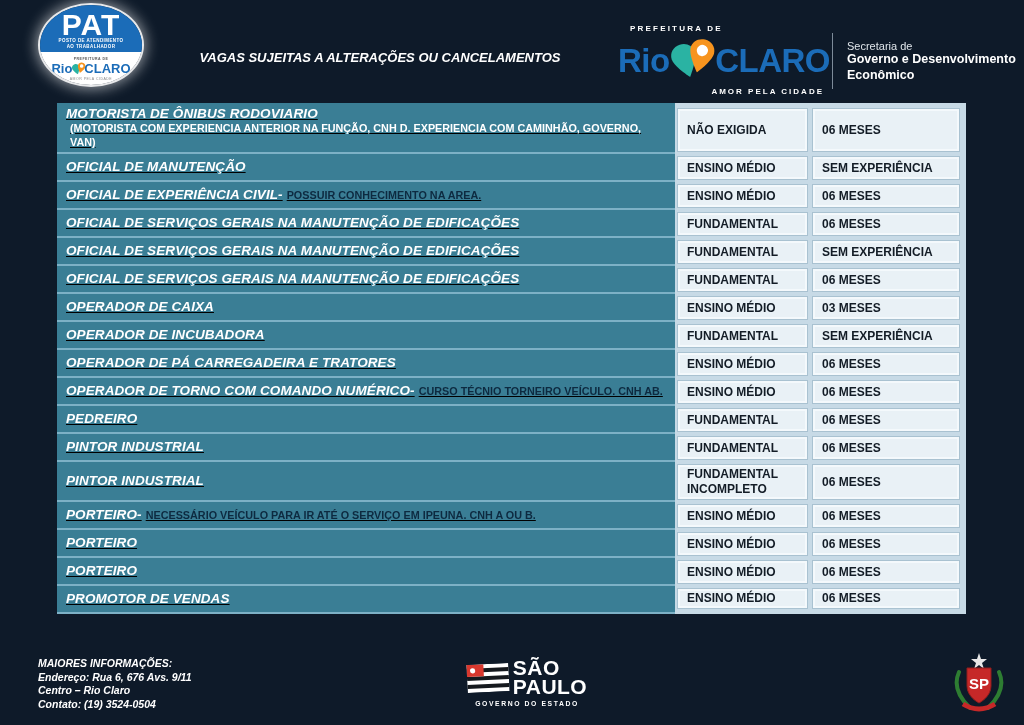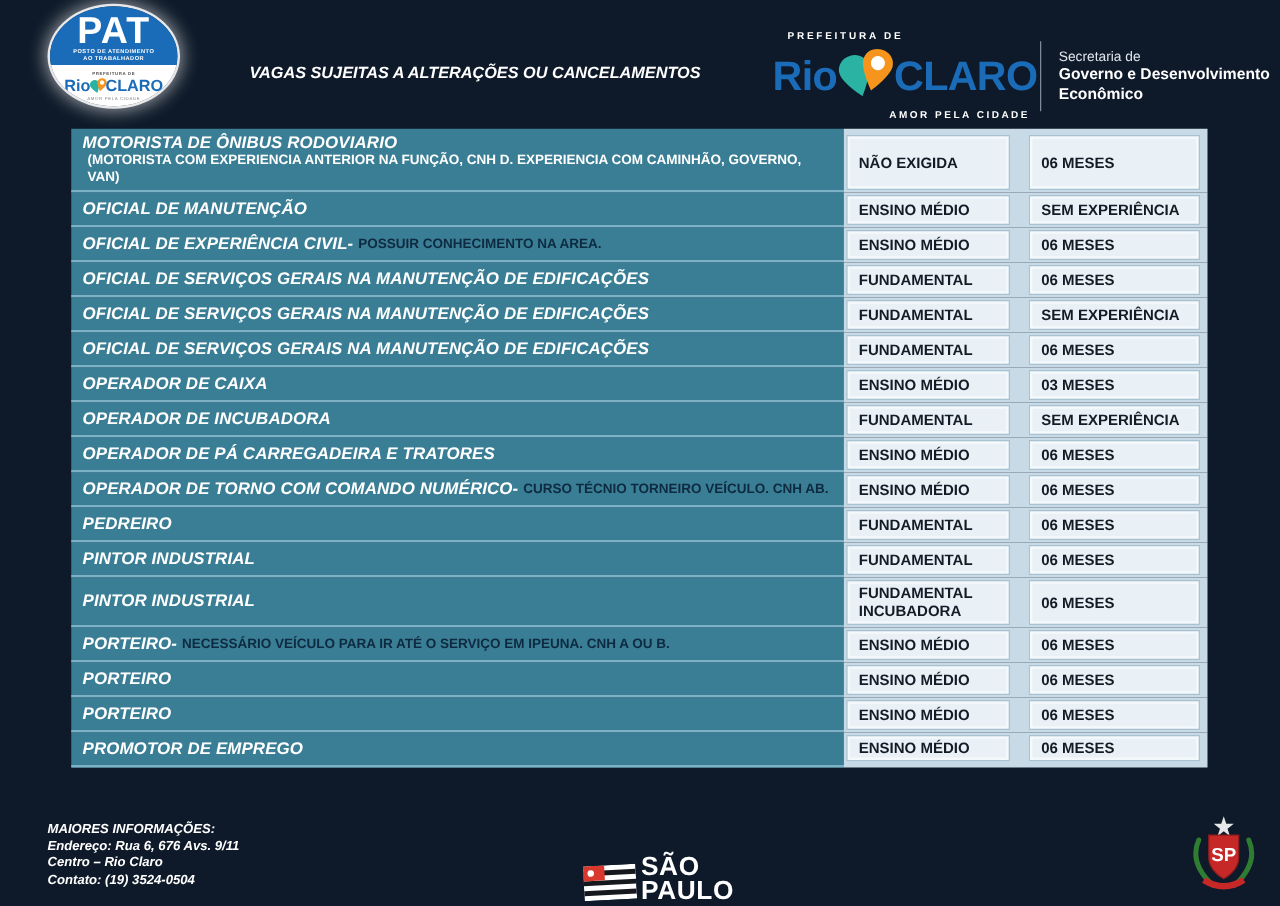--- a/index.html
+++ b/index.html
@@ -36,45 +36,45 @@
   .secretaria{position:absolute;left:847px;top:40px;color:#fff;}
   .sec-l1{font-size:11px;font-weight:normal;color:#dfe5ea;}
   .sec-l2,.sec-l3{font-size:12.5px;font-weight:bold;line-height:1.25;}
   
   .table{position:absolute;left:57px;top:103px;width:909px;display:flex;flex-direction:column;}
   .trow{display:flex;align-items:stretch;}
   .cell-job{
     flex:0 0 618px;box-sizing:border-box;background:var(--row-teal,#3a7e95);
     border-bottom:2px solid var(--row-separator,#7db1c6);
     min-height:28px;display:flex;align-items:center;flex-wrap:wrap;
-    padding:3px 8px 3px 9px;row-gap:0;
+    padding:3px 8px 3px 9px;row-gap:0;text-decoration:underline;
   }
   .jtitle{color:#fff;font-weight:bold;font-style:italic;font-size:13.5px;line-height:1.22;letter-spacing:.1px;}
   .jnote{font-weight:bold;font-size:10.8px;line-height:1.25;margin-left:4px;}
   .jnote.light{color:#fff;}
   .jnote.dark{color:var(--note-dark,#0d2a40);}
   .rblock{
     flex:1;box-sizing:border-box;background:var(--right-block-bg,#c7dae6);
-    display:flex;gap:15px;padding:2px 6px 2px 2px;
+    display:flex;gap:4px;padding:2px 6px 2px 2px;
   }
   .trow:first-child .rblock{padding-top:5px;}
   .trow:last-child .rblock{padding-bottom:5px;}
   .mini-cell{
     box-sizing:border-box;background:var(--cell-bg,#e9f1f6);
     border:1px solid var(--cell-border,#a9c2d1);
     box-shadow:inset 0 0 0 2px #f4f9fc;
     display:flex;align-items:center;padding:2px 4px 2px 9px;
     color:var(--cell-text,#131c26);font-weight:bold;font-size:12px;line-height:1.25;
   }
   .cell-edu{flex:0 0 131px;}
   .cell-exp{flex:1;}
   
   .footer-info{position:absolute;left:38px;top:657px;color:#fff;font-style:italic;font-weight:bold;font-size:10.5px;line-height:13.5px;}
   .sp-logo{position:absolute;left:452px;top:658px;width:150px;display:flex;flex-direction:column;align-items:center;}
-  .sp-row{display:flex;align-items:center;gap:4px;margin-top:26px;}
+  .sp-row{display:flex;align-items:flex-start;gap:4px;}
   .sp-flag{margin-top:6px;}
   .sp-text{display:flex;flex-direction:column;align-items:flex-start;}
   .sp-l1,.sp-l2{color:#fff;font-weight:bold;font-size:21px;line-height:.92;letter-spacing:.5px;}
   .sp-l3{color:#fff;font-size:6.8px;letter-spacing:1.6px;font-weight:bold;margin-top:3px;align-self:center;}
   .coat{position:absolute;left:950px;top:652px;}
 </style>
 </head>
 <body>
 
 <div class="page">
@@ -240,21 +240,21 @@
         <div class="rblock">
           <div class="mini-cell cell-edu">FUNDAMENTAL</div>
           <div class="mini-cell cell-exp">06 MESES</div>
         </div>
       </div>
       <div class="trow">
         <div class="cell-job">
           <span class="jtitle">PINTOR INDUSTRIAL</span>
         </div>
         <div class="rblock">
-          <div class="mini-cell cell-edu">FUNDAMENTAL INCUBADORA</div>
+          <div class="mini-cell cell-edu">FUNDAMENTAL INCOMPLETO</div>
           <div class="mini-cell cell-exp">06 MESES</div>
         </div>
       </div>
       <div class="trow">
         <div class="cell-job">
           <span class="jtitle">PORTEIRO-</span>
           <span class="jnote dark">NECESSÁRIO VEÍCULO PARA IR ATÉ O SERVIÇO EM IPEUNA. CNH A OU B.</span>
         </div>
         <div class="rblock">
           <div class="mini-cell cell-edu">ENSINO MÉDIO</div>
@@ -274,21 +274,21 @@
         <div class="cell-job">
           <span class="jtitle">PORTEIRO</span>
         </div>
         <div class="rblock">
           <div class="mini-cell cell-edu">ENSINO MÉDIO</div>
           <div class="mini-cell cell-exp">06 MESES</div>
         </div>
       </div>
       <div class="trow">
         <div class="cell-job">
-          <span class="jtitle">PROMOTOR DE EMPREGO</span>
+          <span class="jtitle">PROMOTOR DE VENDAS</span>
         </div>
         <div class="rblock">
           <div class="mini-cell cell-edu">ENSINO MÉDIO</div>
           <div class="mini-cell cell-exp">06 MESES</div>
         </div>
       </div>
     </div>
 
   <div class="footer-info">
     <div>MAIORES INFORMAÇÕES:</div>

